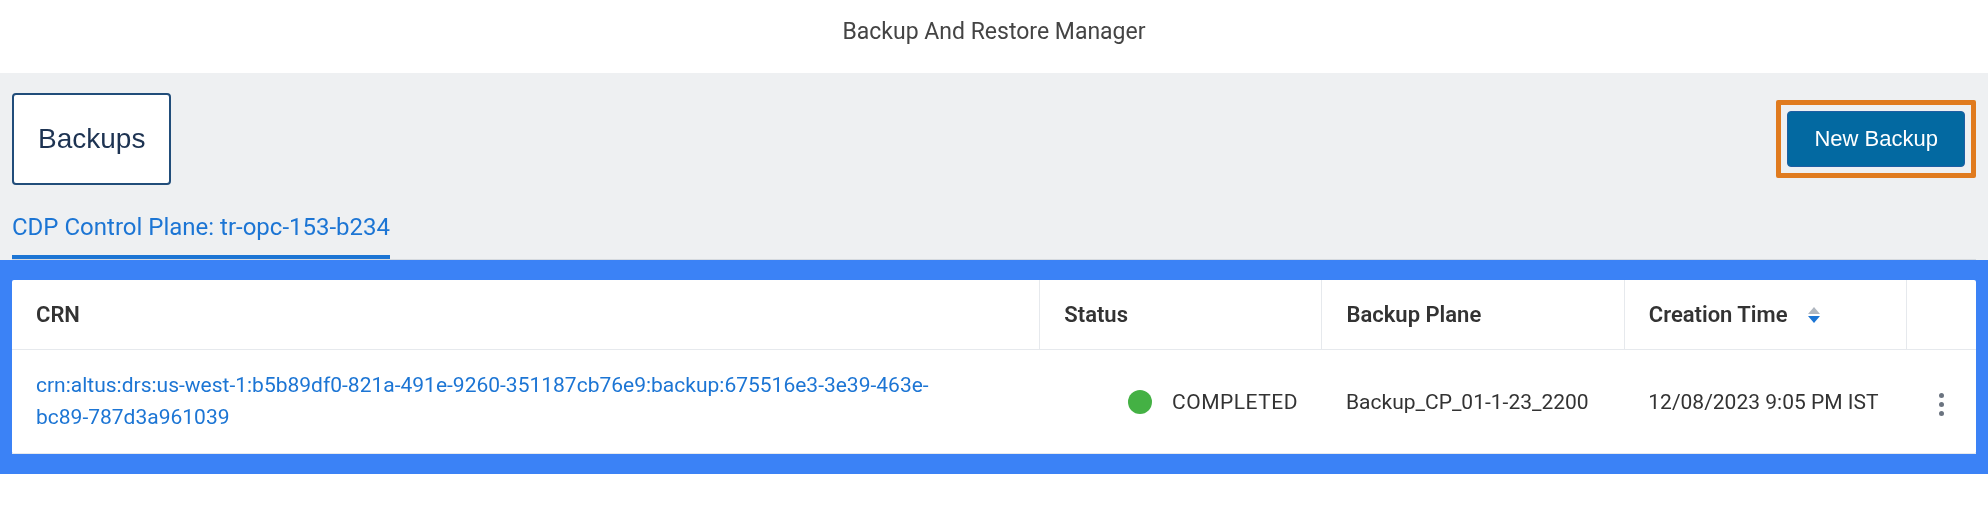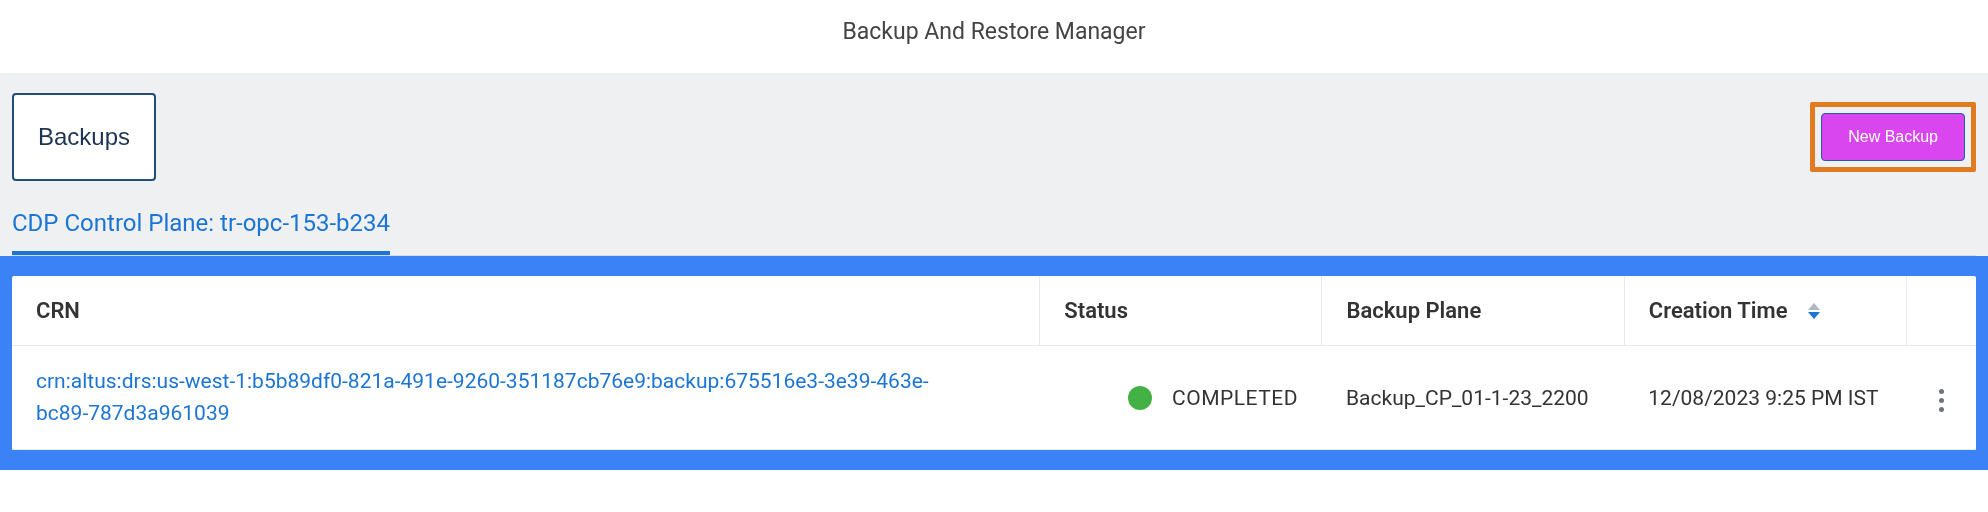--- a/index.html
+++ b/index.html
@@ -28,42 +28,42 @@
     }
     .tab-group {
       display: flex;
       gap: 10px;
     }
     .tab {
       background: #fff;
       border: 1px solid #bcc4cc;
       border-radius: 4px;
       padding: 28px 24px;
-      font-size: 24px;
+      font-size: 28px;
       cursor: pointer;
       color: #1c75d4;
     }
     .tab.active {
       border: 2px solid #214d7a;
       color: #1d3352;
       font-weight: 500;
     }
     .highlight-frame {
       border: 5px solid #e07b1f;
       padding: 6px;
       border-radius: 2px;
       display: inline-block;
     }
     .primary-button {
-      background: #d946ef;
+      background: #0369a1;
       color: #fff;
       border: 1px solid #1f5ea3;
       border-radius: 4px;
       padding: 14px 26px;
-      font-size: 16px;
+      font-size: 22px;
       cursor: pointer;
     }
     .subtab-row {
       display: flex;
       border-bottom: 1px solid #d6dadf;
       align-items: center;
     }
     .subtab {
       color: #1c75d4;
       font-size: 24px;
@@ -208,21 +208,21 @@
           <td>
             <a href="#" class="crn-link">crn:altus:drs:us-west-1:b5b89df0-821a-491e-9260-351187cb76e9:backup:675516e3-3e39-463e-bc89-787d3a961039</a>
           </td>
           <td>
             <div class="status-cell">
               <span class="status-dot"></span>
               <span class="status-text">COMPLETED</span>
             </div>
           </td>
           <td>Backup_CP_01-1-23_2200</td>
-          <td>12/08/2023 9:25 PM IST</td>
+          <td>12/08/2023 9:05 PM IST</td>
           <td class="actions-cell">
             <div class="kebab">
               <span></span>
                 <span></span>
                 <span></span>
             </div>
           </td>
         </tr>
       </tbody>
     </table>

